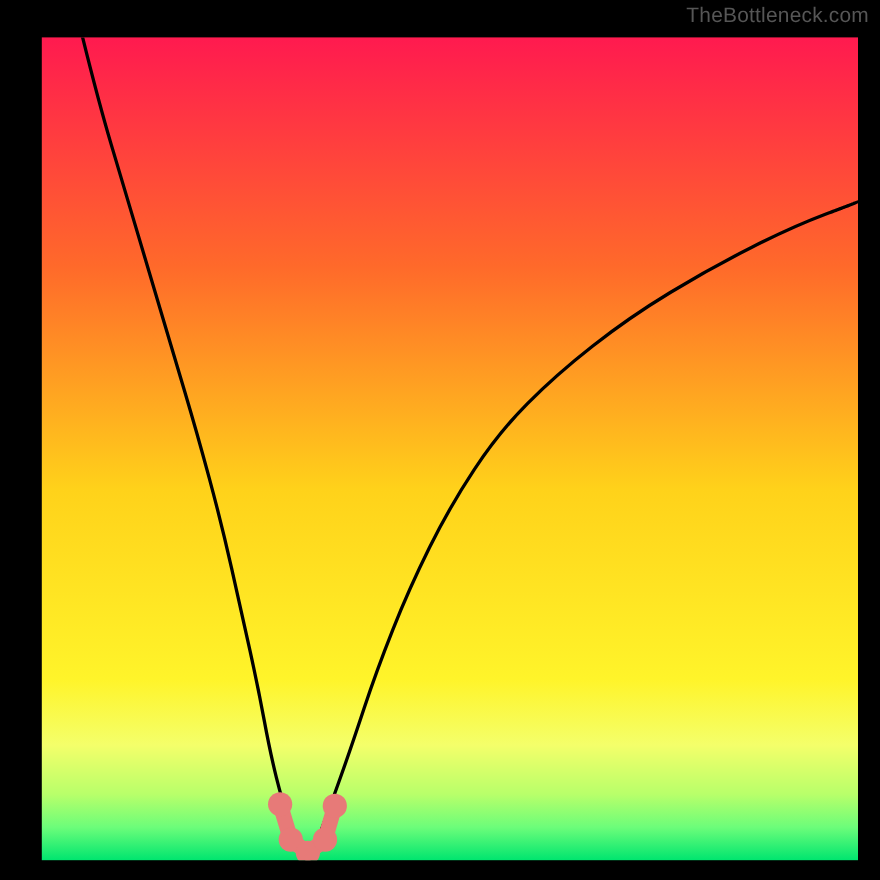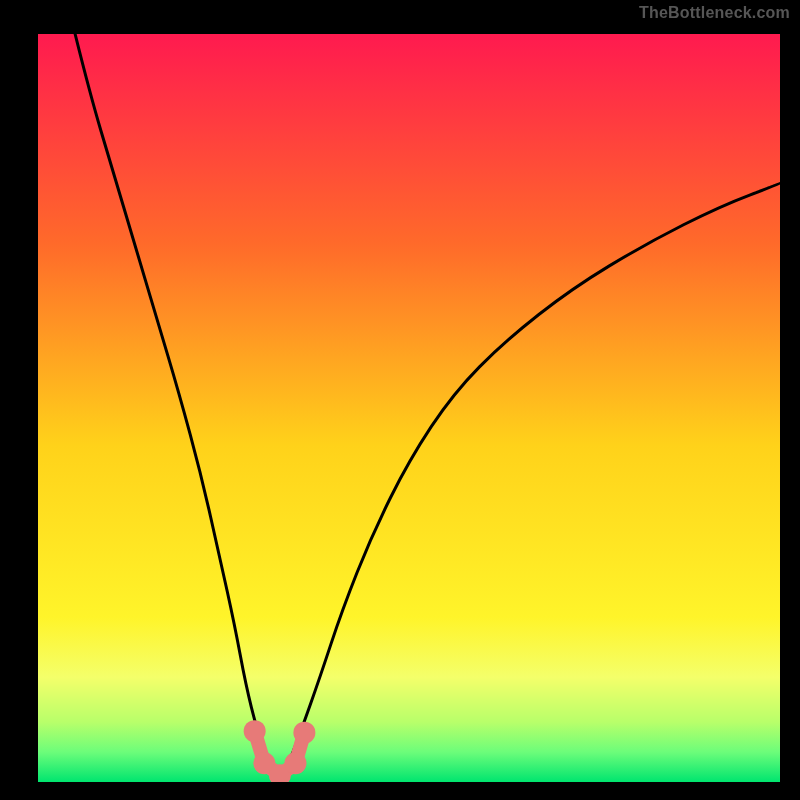--- a/index.html
+++ b/index.html
@@ -14,22 +14,22 @@
     position: relative;
     width: 800px;
     height: 800px;
     background: #000;
   }
   .watermark {
     position: absolute;
     top: 4px;
     right: 10px;
     font-family: Arial, Helvetica, sans-serif;
-    font-size: 16px;
-    font-weight: 700;
+    font-size: 19px;
+    font-weight: 400;
     color: #565656;
     letter-spacing: 0.2px;
   }
   svg {
     position: absolute;
     top: 0;
     left: 0;
   }
 </style>
 </head>

